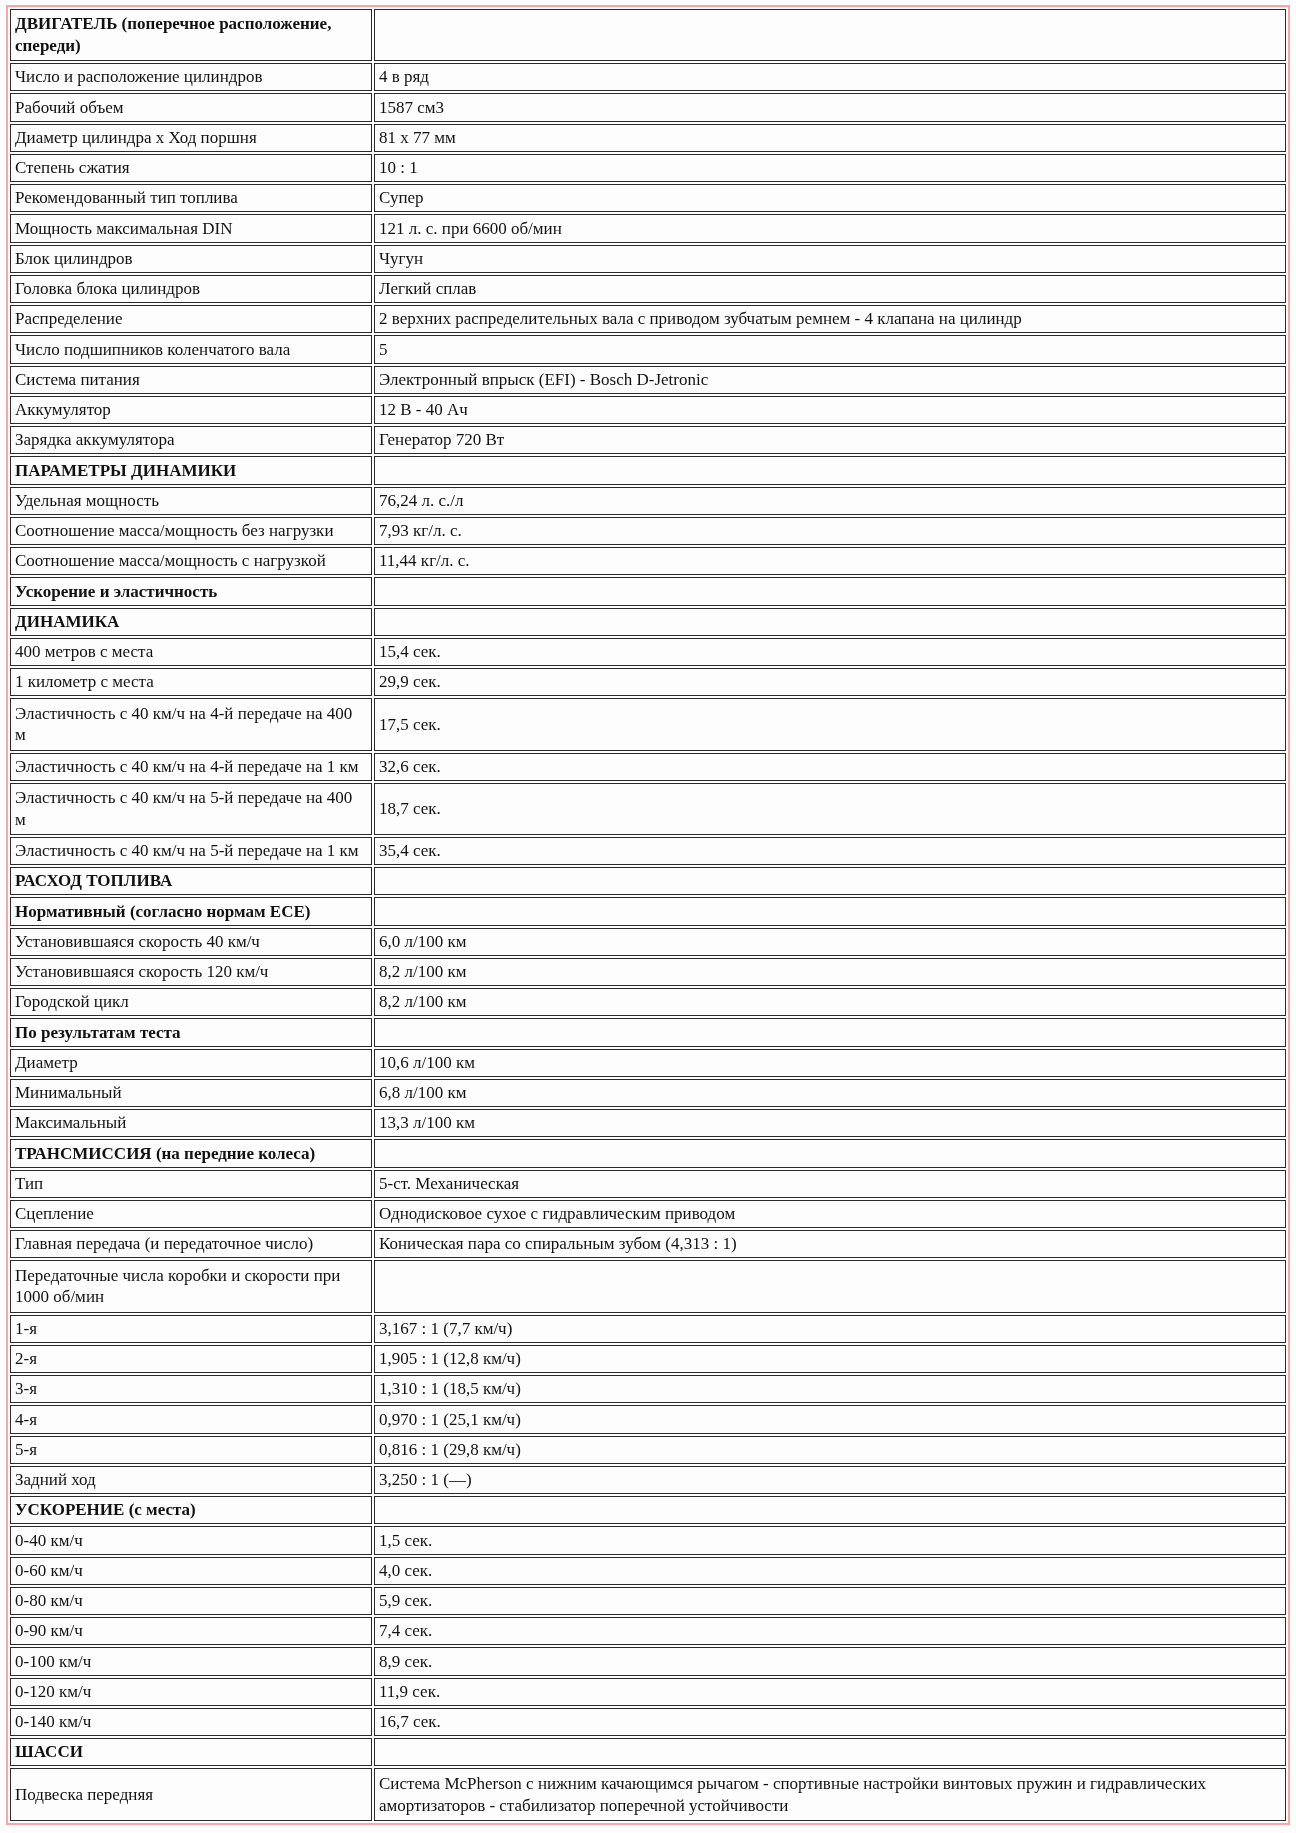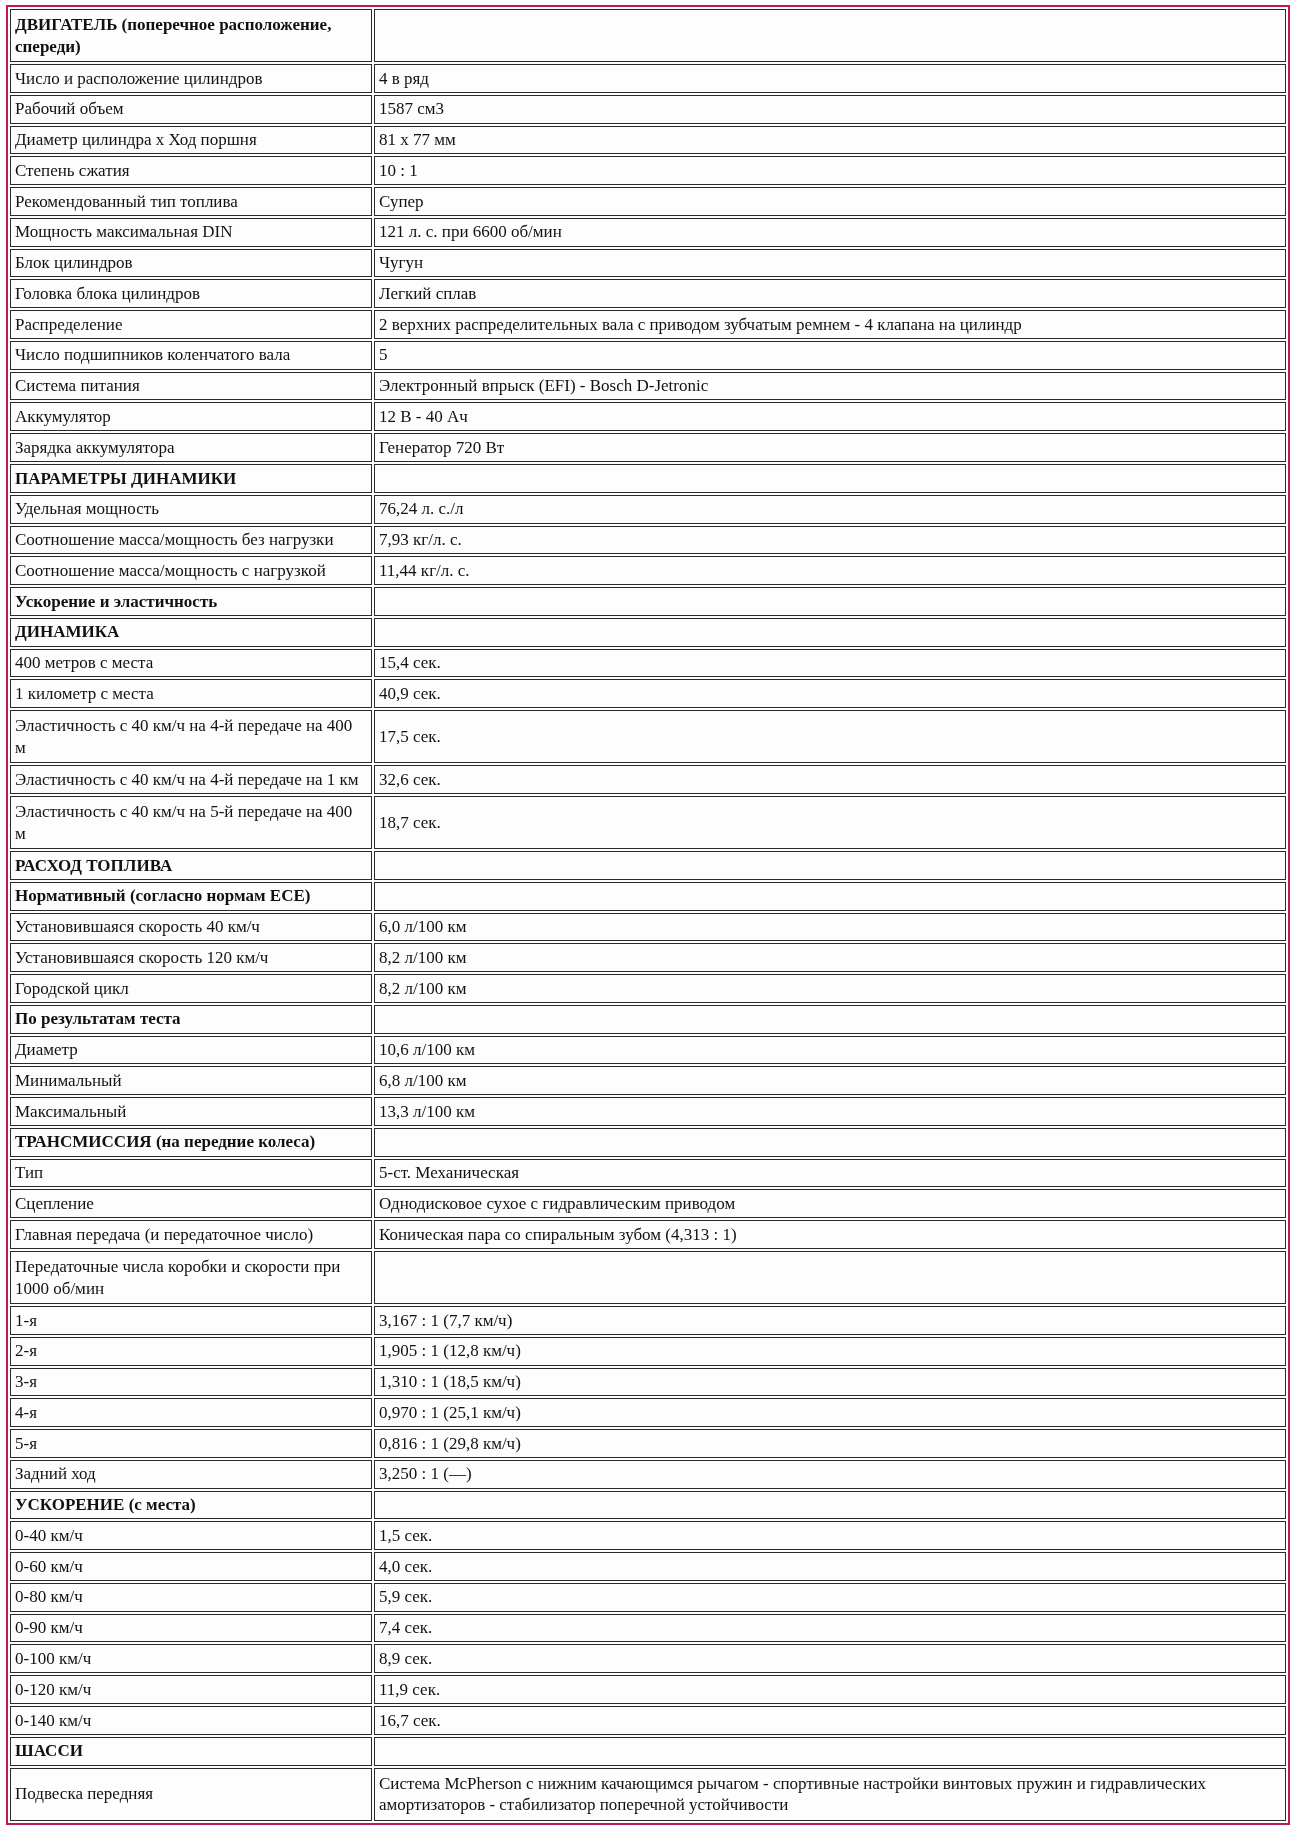--- a/index.html
+++ b/index.html
@@ -8,21 +8,21 @@
     height: 1833px;
     box-sizing: border-box;
     padding: 5px 6px;
     background: #fdfdfd;
   }
   table.spec {
     width: 100%;
     height: 1820px;
     border-collapse: separate;
     border-spacing: 2px;
-    border: 2px solid #be185d;
+    border: 2px solid #fca5a5;
     table-layout: fixed;
     font-family: "Liberation Serif", "DejaVu Serif", serif;
     font-size: 17px;
     color: #111111;
     background: #fdfdfd;
   }
   table.spec td {
     border: 1px solid #2a2a2a;
     padding: 1px 4px;
     vertical-align: middle;
@@ -118,33 +118,37 @@
         <tr class="section">
     <td class="label-cell">ДИНАМИКА</td>
     <td class="value-cell"></td>
   </tr>
         <tr>
     <td class="label-cell">400 метров с места</td>
     <td class="value-cell">15,4 сек.</td>
   </tr>
         <tr>
     <td class="label-cell">1 километр с места</td>
-    <td class="value-cell">40,9 сек.</td>
+    <td class="value-cell">29,9 сек.</td>
   </tr>
         <tr>
     <td class="label-cell">Эластичность с 40 км/ч на 4-й передаче на 400 м</td>
     <td class="value-cell">17,5 сек.</td>
   </tr>
         <tr>
     <td class="label-cell">Эластичность с 40 км/ч на 4-й передаче на 1 км</td>
     <td class="value-cell">32,6 сек.</td>
   </tr>
         <tr>
     <td class="label-cell">Эластичность с 40 км/ч на 5-й передаче на 400 м</td>
     <td class="value-cell">18,7 сек.</td>
+  </tr>
+        <tr>
+    <td class="label-cell">Эластичность с 40 км/ч на 5-й передаче на 1 км</td>
+    <td class="value-cell">35,4 сек.</td>
   </tr>
         <tr class="section">
     <td class="label-cell">РАСХОД ТОПЛИВА</td>
     <td class="value-cell"></td>
   </tr>
         <tr class="section">
     <td class="label-cell">Нормативный (согласно нормам ЕСЕ)</td>
     <td class="value-cell"></td>
   </tr>
         <tr>

